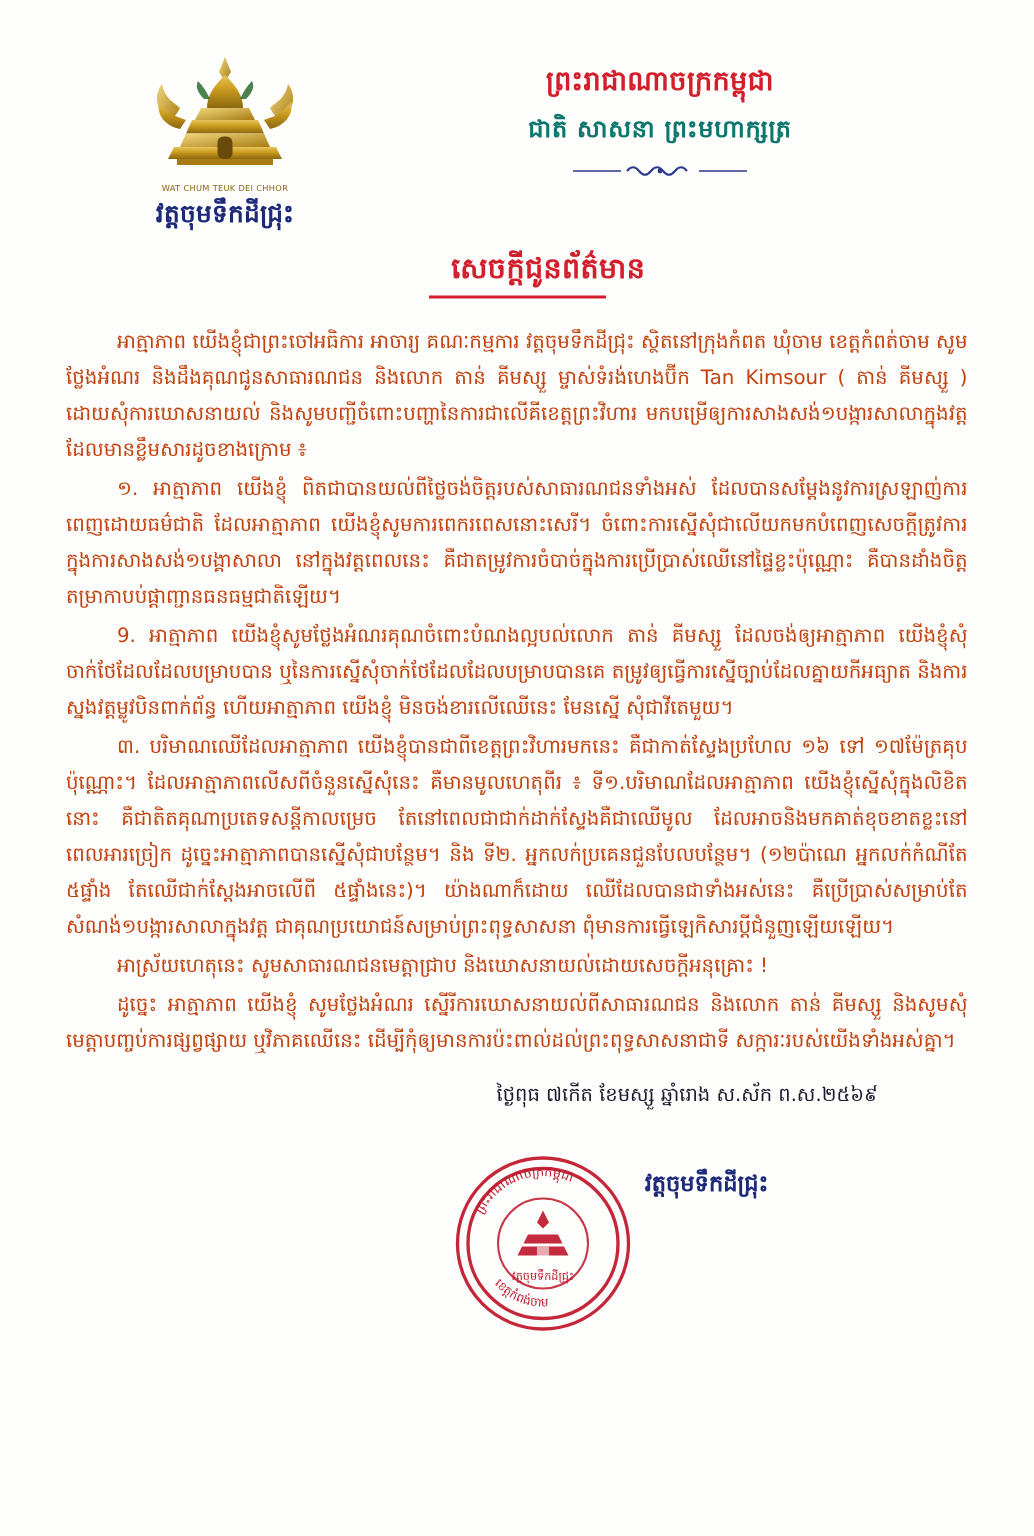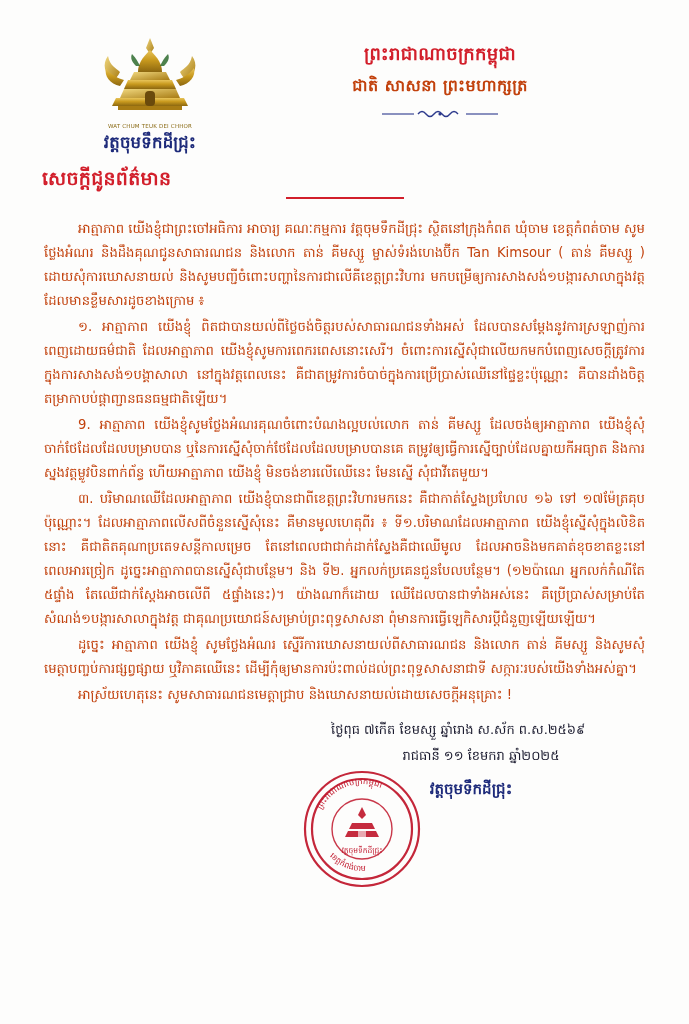--- a/index.html
+++ b/index.html
@@ -65,36 +65,37 @@
     width: 400px;
     text-align: center;
   }
   .kingdom-line1 {
     color: #d21f2b;
     font-size: 18px;
     font-weight: bold;
     letter-spacing: .3px;
   }
   .kingdom-line2 {
-    color: #c2410c;
+    color: #0f766e;
     font-size: 16px;
     font-weight: bold;
     margin-top: 6px;
     letter-spacing: .5px;
   }
   .flourish {
     margin: 9px auto 0;
     width: 120px;
     height: 12px;
     color: #2d3a8c;
   }
   .flourish svg { display:block; }
 
   
   .doc-title {
+    text-align: center;
     color: #d21f2b;
     font-size: 19px;
     font-weight: bold;
     margin-top: 14px;
     letter-spacing: .3px;
     padding-left: 42px;
   }
   .doc-title-underline {
     width: 118px;
     height: 1.5px;
@@ -218,27 +219,26 @@
   </div>
 
   <div class="doc-title">សេចក្តីជូនព័ត៌មាន</div>
   <div class="doc-title-underline"></div>
 
   <div class="body-text">
     <p>អាត្មាភាព យើងខ្ញុំជាព្រះចៅអធិការ អាចារ្យ គណៈកម្មការ វត្តចុមទឹកដីជ្រុះ ស្ថិតនៅក្រុងកំពត ឃុំចាម ខេត្តកំពត់ចាម សូមថ្លែងអំណរ និងដឹងគុណជូនសាធារណជន និងលោក តាន់ គីមស្សួ ម្ចាស់ទំរង់ហេងប៊ីក Tan Kimsour ( តាន់ គីមស្សួ ) ដោយសុំការឃោសនាយល់ និងសូមបញ្ជីចំពោះបញ្ហានៃការជាលើគីខេត្តព្រះវិហារ មកបម្រើឲ្យការសាងសង់១បង្ការសាលាក្នុងវត្ត ដែលមានខ្លឹមសារដូចខាងក្រោម ៖</p>
     <p>១. អាត្មាភាព យើងខ្ញុំ ពិតជាបានយល់ពីថ្លៃចង់ចិត្តរបស់សាធារណជនទាំងអស់ ដែលបានសម្តែងនូវការស្រឡាញ់ការពេញដោយធម៌ជាតិ ដែលអាត្មាភាព យើងខ្ញុំសូមការពេករពេសនោះសេរី។ ចំពោះការស្នើសុំជាលើយកមកបំពេញសេចក្តីត្រូវការក្នុងការសាងសង់១បង្គាសាលា នៅក្នុងវត្តពេលនេះ គឺជាតម្រូវការចំបាច់ក្នុងការប្រើប្រាស់ឈើនៅផ្ទៃខ្លះប៉ុណ្ណោះ គឺបានដាំងចិត្តតម្រាកាបប់ផ្ដាញ្ជានធនធម្មជាតិឡើយ។</p>
     <p>9. អាត្មាភាព យើងខ្ញុំសូមថ្លែងអំណរគុណចំពោះបំណងល្អបល់លោក តាន់ គីមស្សួ ដែលចង់ឲ្យអាត្មាភាព យើងខ្ញុំសុំចាក់ថែដែលដែលបម្រាបបាន ឬនៃការស្នើសុំចាក់ថែដែលដែលបម្រាបបានគេ តម្រូវឲ្យធ្វើការស្នើច្បាប់ដែលគ្នាយកីអធ្យាត និងការស្នងវត្តម្លូវបិនពាក់ព័ន្ធ ហើយអាត្មាភាព យើងខ្ញុំ មិនចង់ខារលើឈើនេះ មែនស្នើ សុំជាវីតេមួយ។</p>
     <p>៣. បរិមាណឈើដែលអាត្មាភាព យើងខ្ញុំបានជាពីខេត្តព្រះវិហារមកនេះ គឺជាកាត់ស្ទែងប្រហែល ១៦ ទៅ ១៧ម៉ែត្រគុបប៉ុណ្ណោះ។ ដែលអាត្មាភាពលើសពីចំនួនស្នើសុំនេះ គឺមានមូលហេតុពីរ ៖ ទី១.បរិមាណដែលអាត្មាភាព យើងខ្ញុំស្នើសុំក្នុងលិខិតនោះ គឺជាតិតគុណាប្រតេទសន្តីកាលម្រេច តែនៅពេលជាជាក់ដាក់ស្ទែងគឺជាឈើមូល ដែលអាចនិងមកគាត់ខុចខាតខ្លះនៅពេលអារច្រៀក ដូច្នេះអាត្មាភាពបានស្នើសុំជាបន្ថែម។ និង ទី២. អ្នកលក់ប្រគេនជួនបែលបន្ថែម។ (១២ប៉ាណេ អ្នកលក់កំណីតែ ៥ផ្ទាំង តែឈើជាក់ស្ដែងអាចលើពី ៥ផ្ទាំងនេះ)។ យ៉ាងណាក៏ដោយ ឈើដែលបានជាទាំងអស់នេះ គឺប្រើប្រាស់សម្រាប់តែសំណង់១បង្ការសាលាក្នុងវត្ត ជាគុណប្រយោជន៍សម្រាប់ព្រះពុទ្ធសាសនា ពុំមានការធ្វើឡេកិសារប្តីជំនួញឡើយឡើយ។</p>
+    <p>អាស្រ័យហេតុនេះ សូមសាធារណជនមេត្តាជ្រាប និងឃោសនាយល់ដោយសេចក្តីអនុគ្រោះ !</p>
     <p>ដូច្នេះ អាត្មាភាព យើងខ្ញុំ សូមថ្លែងអំណរ ស្នើរីការឃោសនាយល់ពីសាធារណជន និងលោក តាន់ គីមស្សួ និងសូមសុំមេត្តាបញ្ចប់ការផ្សព្វផ្សាយ ឬវិភាគឈើនេះ ដើម្បីកុំឲ្យមានការប៉ះពាល់ដល់ព្រះពុទ្ធសាសនាជាទី សក្ការៈរបស់យើងទាំងអស់គ្នា។</p>
-    <p>អាស្រ័យហេតុនេះ សូមសាធារណជនមេត្តាជ្រាប និងឃោសនាយល់ដោយសេចក្តីអនុគ្រោះ !</p>
   </div>
 
   <div class="footer">
     <div class="date-line">ថ្ងៃពុធ ៧កើត ខែមស្សួ ឆ្នាំរោង ស.ស័ក ព.ស.២៥៦៩</div>
-    <div class="date-line2">រាជធានី ១១ ខែមករា ឆ្នាំ២០២៥</div>
     <div class="sign-name">វត្តចុមទឹកដីជ្រុះ</div>
 
     <div class="stamp">
       <svg viewBox="0 0 124 124" width="124" height="124" xmlns="http://www.w3.org/2000/svg">
         <g fill="none" stroke="#c0152a" stroke-width="2.2" opacity=".92">
           <circle cx="62" cy="62" r="57"></circle>
           <circle cx="62" cy="62" r="50"></circle>
         </g>
         <circle cx="62" cy="62" r="30" fill="none" stroke="#c0152a" stroke-width="1.4" opacity=".85"></circle>
 

